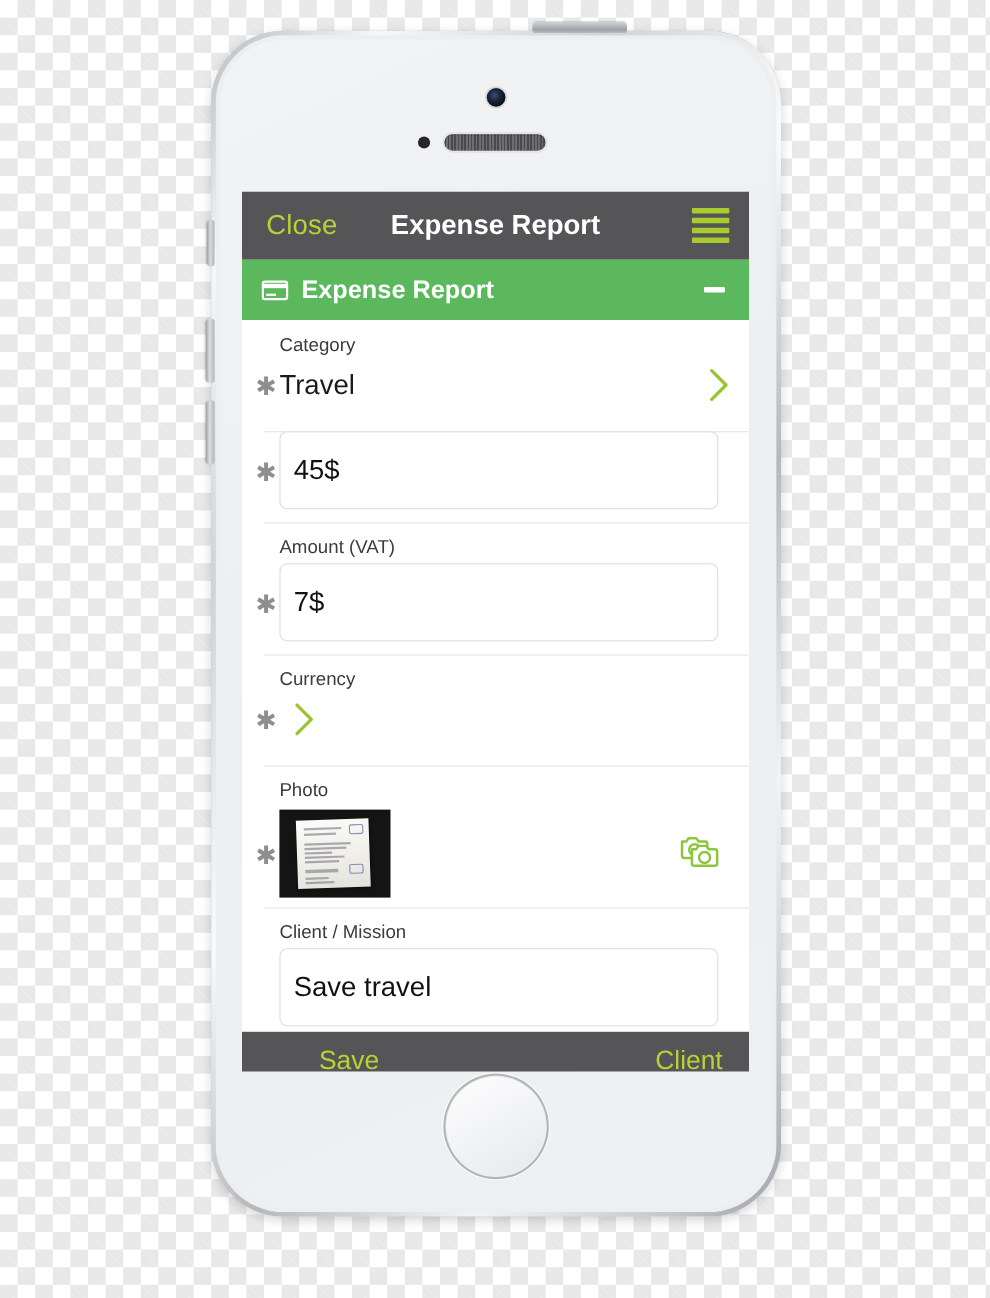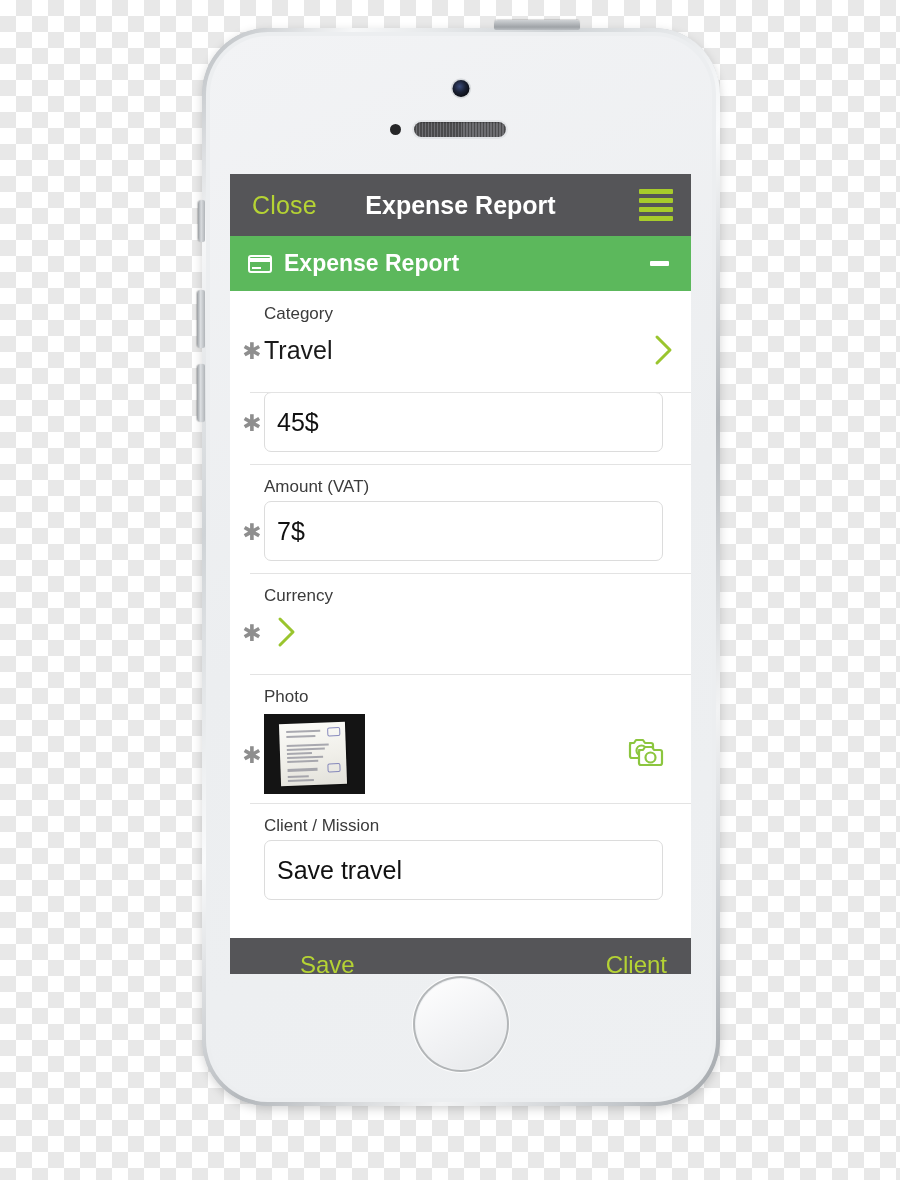--- a/index.html
+++ b/index.html
@@ -18,21 +18,21 @@
       linear-gradient(45deg, #e8e8e8 25%, transparent 25%, transparent 75%, #e8e8e8 75%);
     background-size: 32px 32px;
     background-position: 0 0, 16px 16px;
     position: relative;
     overflow: hidden;
   }
 
   
   .phone {
     position: absolute;
-    left: 202px;
+    left: 192px;
     top: 28px;
     width: 518px;
     height: 1078px;
   }
 
   .phone-body {
     position: absolute;
     inset: 0;
     border-radius: 66px;
     background: linear-gradient(100deg, #f4f5f7 0%, #eceef0 35%, #e9ebee 70%, #f2f3f5 100%);
@@ -292,21 +292,21 @@
     align-items: center;
     justify-content: center;
     cursor: pointer;
   }
   .chevron svg { display: block; }
 
   
   .input-box {
     flex: 1;
     margin-right: 24px;
-    height: 60px;
+    height: 71px;
     border: 1px solid #dcdcdc;
     border-radius: 7px;
     display: flex;
     align-items: center;
     padding: 0 12px;
     font-size: 25px;
     color: #111111;
     background: #ffffff;
     cursor: text;
   }

